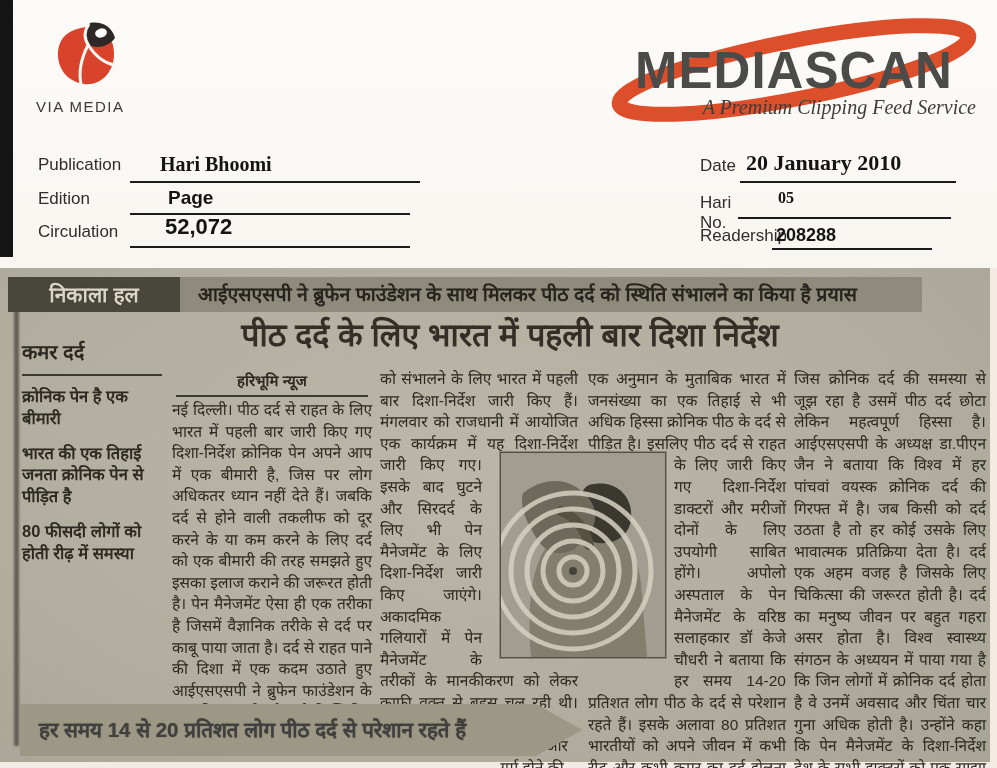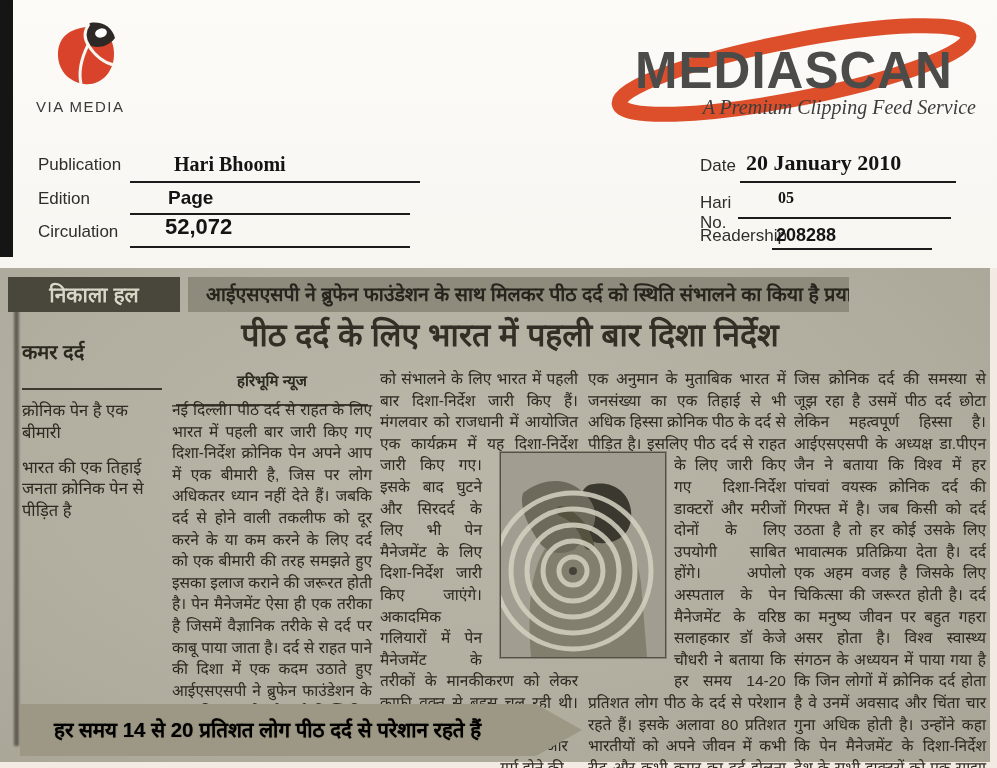--- a/index.html
+++ b/index.html
@@ -26,45 +26,45 @@
   .fval{position:absolute;color:#141414;white-space:nowrap;}
   .serifv{font-family:"Liberation Serif", serif;font-weight:bold;}
   .sansv{font-weight:bold;}
   
   .clip{
     position:absolute;left:0;top:268px;width:990px;height:494px;
     background:radial-gradient(ellipse at 45% 40%, #bab6a8 0%, #b2ae9f 60%, #a9a596 100%);
     color:#2c2920;
   }
   .clip-shadow{position:absolute;left:14px;top:16px;width:5px;height:462px;background:rgba(36,33,25,.55);filter:blur(1px);}
-  .kicker{position:absolute;left:8px;top:9px;width:841px;height:35px;display:flex;}
+  .kicker{position:absolute;left:8px;top:9px;width:914px;height:35px;display:flex;}
   .kicker-box{
     width:172px;flex:0 0 auto;background:#49463c;color:#d9d6c6;
     font-weight:bold;font-size:21px;text-align:center;line-height:35px;
     text-shadow:0 0 1px #2a2820;
   }
   .kicker-strip{
     flex:1;background:#8f8b7c;color:#26241d;font-weight:bold;font-size:19.5px;
-    line-height:35px;padding-left:18px;white-space:nowrap;overflow:hidden;margin-left:8px;
+    line-height:35px;padding-left:18px;white-space:nowrap;overflow:hidden;
   }
   .headline{
     position:absolute;left:140px;top:44px;width:740px;height:56px;
     font-size:32px;font-weight:800;color:#332f26;text-align:center;white-space:nowrap;
   }
   .byline{
     position:absolute;left:176px;top:102px;width:192px;text-align:center;
     font-weight:bold;font-size:15px;color:#2c2920;
-    padding-bottom:14px;border-bottom:2px solid #3c392f;
+    padding-bottom:5px;border-bottom:2px solid #3c392f;
   }
   .sidebar{position:absolute;left:22px;top:70px;width:140px;}
   .sb-title{
     font-size:20px;font-weight:800;color:#2b2820;
-    padding-bottom:23px;border-bottom:2px solid #3c392f;margin-bottom:10px;
+    padding-bottom:9px;border-bottom:2px solid #3c392f;margin-bottom:10px;
   }
-  .sb-point{font-size:16.5px;font-weight:400;line-height:1.32;margin-bottom:13px;color:#2d2a21;}
+  .sb-point{font-size:16.5px;font-weight:700;line-height:1.32;margin-bottom:13px;color:#2d2a21;}
   .ncol{
     position:absolute;width:198px;font-size:15.5px;line-height:21.6px;
     text-align:justify;color:#2c2920;
   }
   .col1{left:172px;top:131px;width:200px;}
   .col2{left:380px;top:100px;}
   .col3{left:588px;top:100px;}
   .col4{left:794px;top:100px;width:192px;}
   .ph-spacer-r{float:right;width:88px;height:210px;margin:0 0 4px 8px;}
   .ph-spacer-l{float:left;width:78px;height:212px;margin:0 8px 4px 0;}
@@ -72,22 +72,22 @@
   .photo{
     position:absolute;left:500px;top:184px;width:164px;height:204px;
     border:1px solid #524f45;box-shadow:0 0 0 1px #8b8778;background:#9b9789;
   }
   .banner{
     position:absolute;left:20px;top:436px;width:562px;height:52px;
     background:#9d9885;
     clip-path:polygon(0 0, calc(100% - 46px) 0, 100% 50%, calc(100% - 46px) 100%, 0 100%);
   }
   .banner-text{
-    font-size:20.5px;font-weight:800;color:#000000;line-height:52px;
-    padding-left:34px;white-space:nowrap;text-shadow:0 0 1px #55523f;
+    font-size:20.5px;font-weight:800;color:#404040;line-height:52px;
+    padding-left:19px;white-space:nowrap;text-shadow:0 0 1px #55523f;
   }
 </style>
 </head>
 <body>
 
 <div class="sheet">
   <div class="edge-bar"></div>
 
   <svg class="vm-logo" viewBox="0 0 72 78">
     <path d="M36,9 C53,7 64,19 64,36 C64,55 50,68 34,66 C18,64 7,51 8,34 C9,18 21,11 36,9 Z" fill="#d9432b"></path>
@@ -102,21 +102,21 @@
   <svg class="ms-logo" viewBox="0 0 392 120">
     <g>
       <ellipse cx="196" cy="52" rx="178" ry="29" fill="none" stroke="#dd4e2b" stroke-width="15" transform="rotate(-11 196 52)"></ellipse>
     </g>
     <text x="196" y="70" text-anchor="middle" font-family="Liberation Sans, sans-serif" font-size="51" font-weight="bold" fill="#4b4b49" letter-spacing="1">MEDIASCAN</text>
     <text x="378" y="96" text-anchor="end" font-family="Liberation Serif, serif" font-style="italic" font-size="20" fill="#3d3d3b">A Premium Clipping Feed Service</text>
   </svg>
 
   <div class="frow" style="left:38px;top:155px;">
     <span class="flabel">Publication</span>
-    <span class="fval serifv" style="left:136px;top:-2px;font-size:20px;">Hari Bhoomi</span>
+    <span class="fval serifv" style="left:122px;top:-2px;font-size:20px;">Hari Bhoomi</span>
     <span class="fline" style="left:92px;top:0;width:290px;height:26px;"></span>
   </div>
   <div class="frow" style="left:38px;top:189px;">
     <span class="flabel">Edition</span>
     <span class="fval sansv" style="left:130px;top:-2px;font-size:19px;">Page</span>
     <span class="fline" style="left:92px;top:0;width:280px;height:24px;"></span>
   </div>
   <div class="frow" style="left:38px;top:222px;">
     <span class="flabel">Circulation</span>
     <span class="fval sansv" style="left:127px;top:-8px;font-size:22px;">52,072</span>
@@ -147,20 +147,21 @@
     <div class="kicker-strip">आईएसएसपी ने ब्रुफेन फाउंडेशन के साथ मिलकर पीठ दर्द को स्थिति संभालने का किया है प्रयास</div>
   </div>
 
   <div class="headline">पीठ दर्द के लिए भारत में पहली बार दिशा निर्देश</div>
   <div class="byline">हरिभूमि न्यूज</div>
 
   <div class="sidebar">
     <div class="sb-title">कमर दर्द</div>
     <div class="sb-point">क्रोनिक पेन है एक बीमारी</div>
     <div class="sb-point">भारत की एक तिहाई जनता क्रोनिक पेन से पीड़ित है</div>
+    <div class="sb-point">80 फीसदी लोगों को होती रीढ़ में समस्या</div>
   </div>
 
   <div class="ncol col1">नई दिल्ली। पीठ दर्द से राहत के लिए भारत में पहली बार जारी किए गए दिशा-निर्देश क्रोनिक पेन अपने आप में एक बीमारी है, जिस पर लोग अधिकतर ध्यान नहीं देते हैं। जबकि दर्द से होने वाली तकलीफ को दूर करने के या कम करने के लिए दर्द को एक बीमारी की तरह समझते हुए इसका इलाज कराने की जरूरत होती है। पेन मैनेजमेंट ऐसा ही एक तरीका है जिसमें वैज्ञानिक तरीके से दर्द पर काबू पाया जाता है। दर्द से राहत पाने की दिशा में एक कदम उठाते हुए आईएसएसपी ने ब्रुफेन फाउंडेशन के साथ मिलकर पीठ के दर्द की स्थिति</div>
 
   <div class="ncol col2">
     <span>को संभालने के लिए भारत में पहली बार दिशा-निर्देश जारी किए हैं। मंगलवार को राजधानी में आयोजित एक कार्यक्रम में यह दिशा-निर्देश</span>
     <span class="ph-spacer-r"></span>
     <span>जारी किए गए। इसके बाद घुटने और सिरदर्द के लिए भी पेन मैनेजमेंट के लिए दिशा-निर्देश जारी किए जाएंगे। अकादमिक गलियारों में पेन मैनेजमेंट के तरीकों के मानकीकरण को लेकर काफी वक्त से बहस चल रही थी। इन दिशा-निर्देशों के जारी होने से</span>
     <div class="col2-tail">यह चर्चा और गर्म होने की संभावना है।</div>
   </div>

